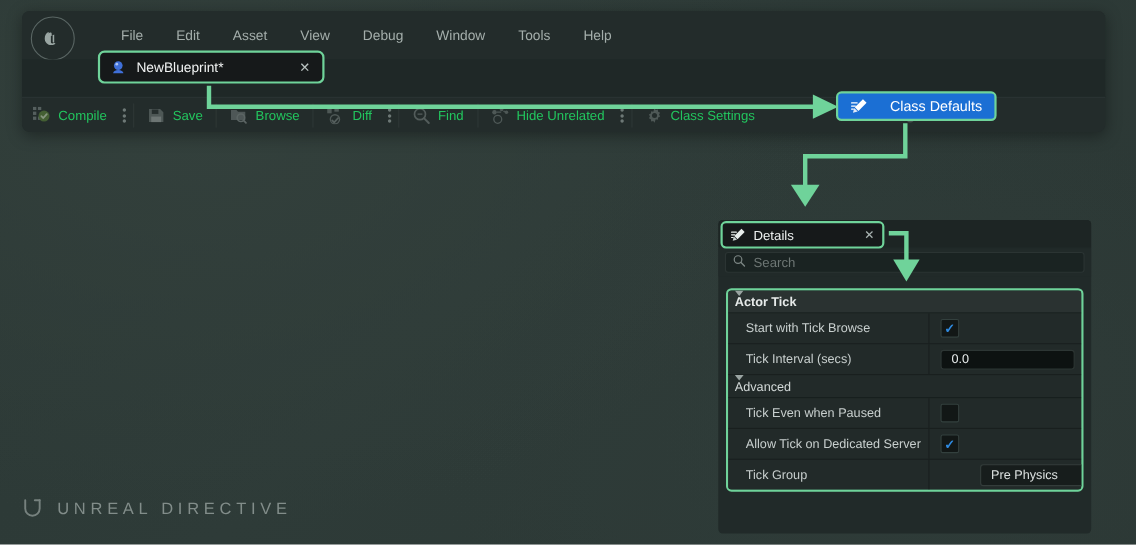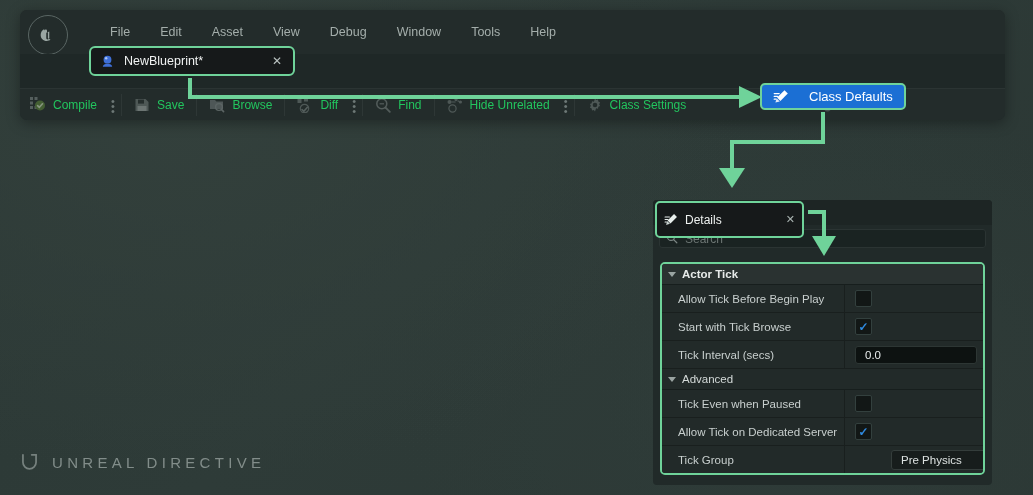--- a/index.html
+++ b/index.html
@@ -137,21 +137,21 @@
     border-radius: 4px;
     overflow: hidden;
   }
   .details-tabbar {
     position: absolute; left: 0; top: 0; width: 100%; height: 25px;
     background: #1d2524;
   }
   .details-tab {
     position: absolute;
     left: 2px; top: 1px;
-    width: 149px; height: 37px;
+    width: 149px; height: 25px;
     background: #16191a;
     border: 2px solid #6fd39a;
     border-radius: 5px;
     box-sizing: border-box;
     display: flex; align-items: center;
     padding: 0 7px;
     z-index: 30;
   }
   .details-tab-label { color: #eef1f0; font-size: 12px; flex: 1; margin-left: 7px;}
   .details-tab-close { color: #aab4b2; font-size: 11px; }
@@ -179,23 +179,24 @@
     width: 325px;
     border: 2px solid #6fd39a;
     border-radius: 5px;
     box-sizing: border-box;
     overflow: hidden;
     background: #1f2726;
   }
   .cat-header {
     height: 20px;
     background: #2a3231;
-    display: flex; align-items: center;
+    display: flex; align-items: flex-start;
     padding-left: 6px;
     border-bottom: 1px solid #171e1d;
+    flex-direction: column;
   }
   .cat-header.sub { background: #222a29; }
   .tri {
     width: 0; height: 0;
     border-left: 4.5px solid transparent;
     border-right: 4.5px solid transparent;
     border-top: 5.5px solid #9aa4a2;
     margin-right: 6px;
   }
   .cat-title { color: #e6eae9; font-size: 11.5px; font-weight: bold; }
@@ -465,26 +466,20 @@
     </div>
   </div>
 
   <div class="prop-block">
 
     <div class="cat-header">
       <span class="tri"></span>
       <span class="cat-title">Actor Tick</span>
     </div>
 
-    <div class="prop-row">
-      <div class="prop-label">Allow Tick Before Begin Play</div>
-      <div class="prop-value">
-        <span class="chk"></span>
-      </div>
-    </div>
 
     <div class="prop-row">
       <div class="prop-label">Start with Tick Browse</div>
       <div class="prop-value">
         <span class="chk on">
           <span class="chk-mark">✓</span>
         </span>
       </div>
     </div>
 

